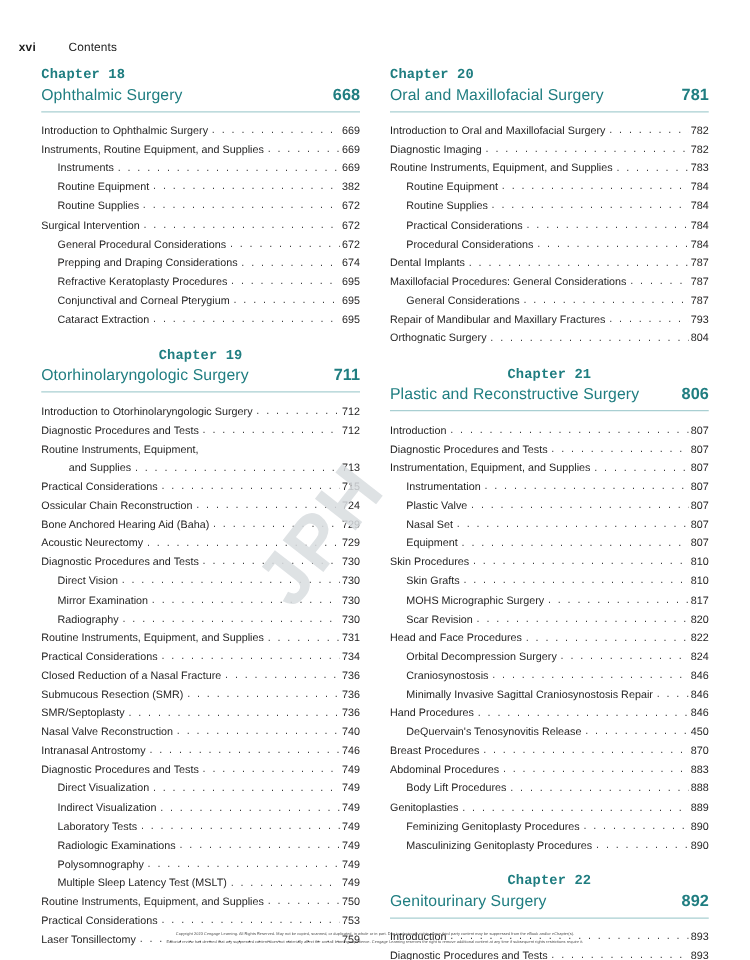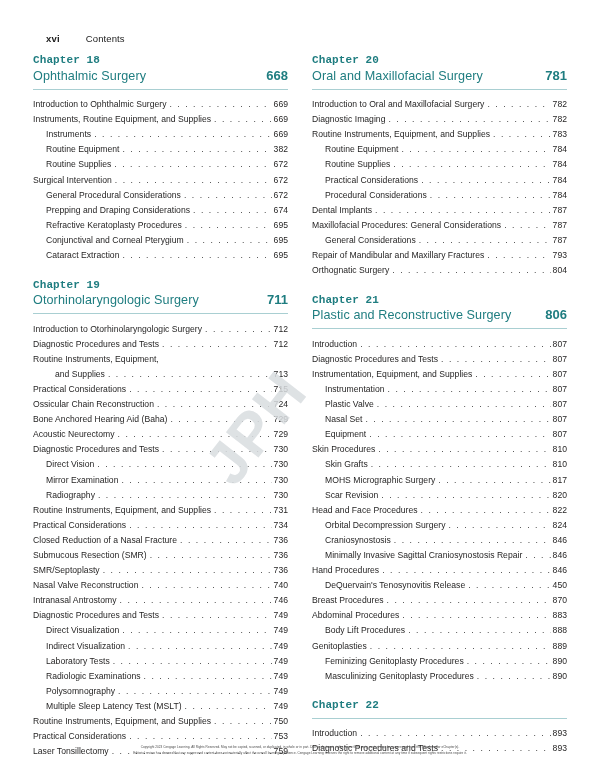--- a/index.html
+++ b/index.html
@@ -16,21 +16,21 @@
   .page {
     position: absolute;
     inset: 0;
     padding: 0;
   }
 
   
   .runhead {
     position: absolute;
     top: 33px;
-    left: 46px;
+    left: 15px;
     display: flex;
     align-items: baseline;
     gap: 26px;
     font-size: 9.5px;
     color: #1b1b1b;
   }
   .runhead .folio { font-weight: bold; letter-spacing: .2px; }
   .runhead .label { letter-spacing: .1px; }
 
   
@@ -39,21 +39,21 @@
     top: 54px;
     left: 33px;
     width: 534px;
     display: flex;
     gap: 24px;
   }
   .col { width: 255px; }
 
   
   .chapter { margin-bottom: 2px; }
-  .chapter + .chapter { margin-top: 16px; }
+  .chapter + .chapter { margin-top: 16px; text-align: center; }
 
   .ch-num {
     color: #1f7d80;
     font-size: 11px;
     font-weight: bold;
     line-height: 13.5px;
     letter-spacing: .1px;
     font-family: Liberation Mono, monospace;
   }
   .ch-title-row {
@@ -562,20 +562,24 @@
             <span class="pg">890</span>
           </div>
           <div class="entry lvl2">
             <span class="txt">Masculinizing Genitoplasty Procedures</span>
             <span class="leader">. . . . . . . . . . . . . . . . . . . . . . . . . . . . . . . . . . . . . . . . . . . . . . . . . . . . . . . . . . . . . . . . . . . . . . . . . . . . . . . . . . . . . . . . . . </span>
             <span class="pg">890</span>
           </div>
         </div>
         <div class="chapter">
           <div class="ch-num">Chapter 22</div>
+          <div class="ch-title-row">
+            <div class="ch-title">Genitourinary Surgery</div>
+            <div class="ch-page">892</div>
+          </div>
           <div class="ch-rule"></div>
           <div class="entry">
             <span class="txt">Introduction</span>
             <span class="leader">. . . . . . . . . . . . . . . . . . . . . . . . . . . . . . . . . . . . . . . . . . . . . . . . . . . . . . . . . . . . . . . . . . . . . . . . . . . . . . . . . . . . . . . . . . </span>
             <span class="pg">893</span>
           </div>
           <div class="entry">
             <span class="txt">Diagnostic Procedures and Tests</span>
             <span class="leader">. . . . . . . . . . . . . . . . . . . . . . . . . . . . . . . . . . . . . . . . . . . . . . . . . . . . . . . . . . . . . . . . . . . . . . . . . . . . . . . . . . . . . . . . . . </span>
             <span class="pg">893</span>

